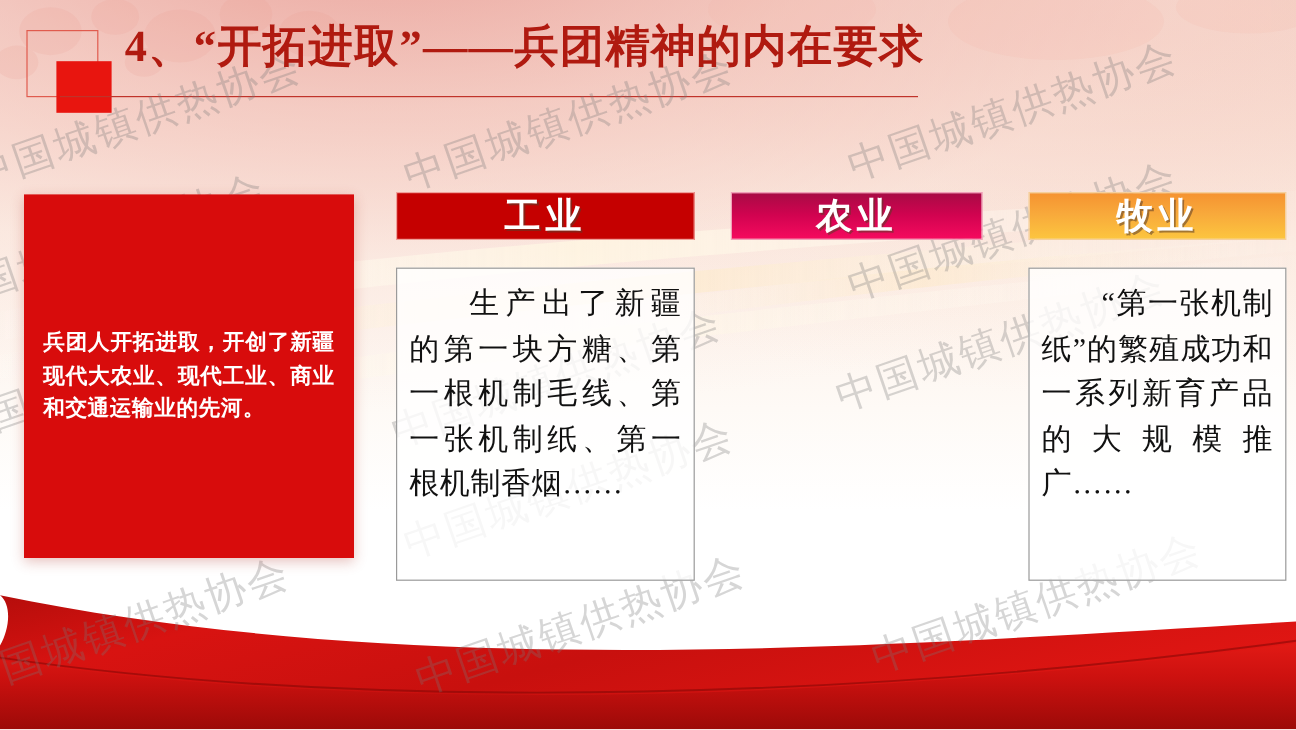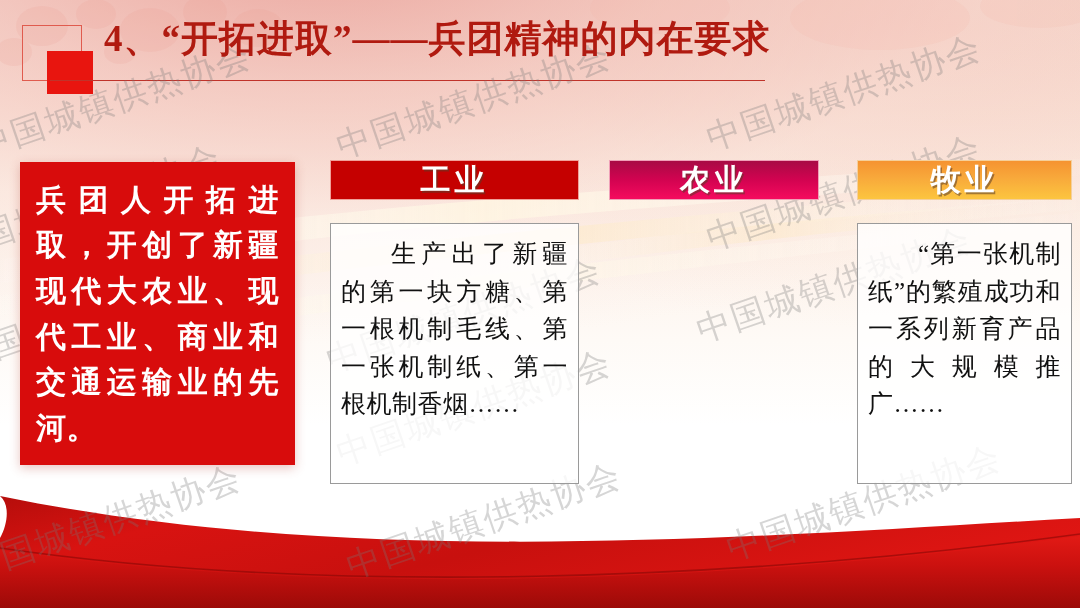--- a/index.html
+++ b/index.html
@@ -110,21 +110,21 @@
     display: flex;
     align-items: center;
     justify-content: center;
     padding: 0 16px;
     box-sizing: border-box;
   }
   .left-panel-text {
     color: #ffffff;
     font-family: "Liberation Sans", "DejaVu Sans", sans-serif;
     font-weight: 700;
-    font-size: 30px;
+    font-size: 18px;
     line-height: 1.52;
     text-align: justify;
     text-align-last: left;
     letter-spacing: 0.5px;
   }
 
   
   .col {
     position: absolute;
     top: 160px;

